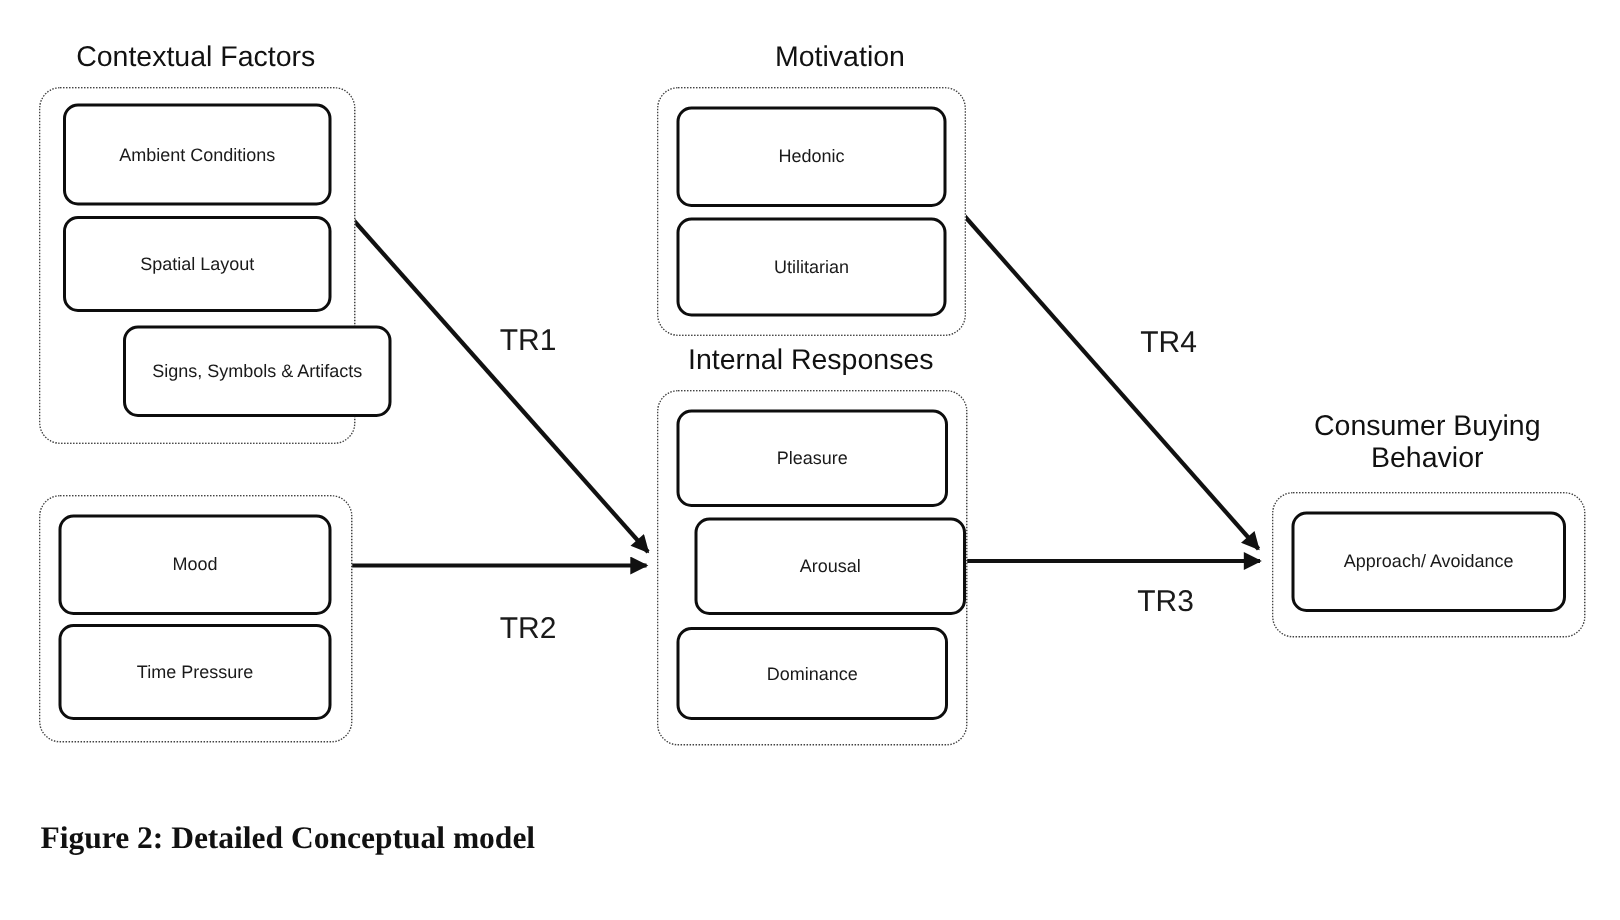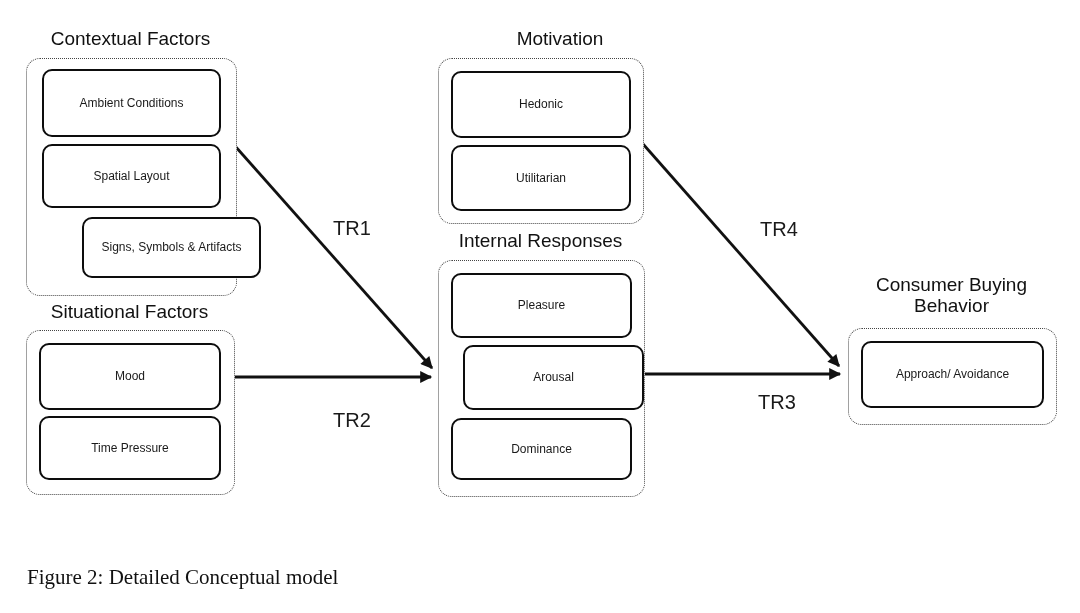--- a/index.html
+++ b/index.html
@@ -49,23 +49,23 @@
   }
   .arrows-layer {
     position: absolute;
     left: 0; top: 0;
     width: 1080px; height: 613px;
     pointer-events: none;
   }
   .caption {
     position: absolute;
     left: 27px;
-    top: 565px;
+    top: 546px;
     font-family: "Liberation Serif", serif;
-    font-weight: 400;
+    font-weight: 700;
     font-size: 21px;
     color: #111111;
     white-space: nowrap;
   }
 </style>
 </head>
 <body>
 
 <div class="page">
 
@@ -81,21 +81,20 @@
     <line x1="643" y1="144" x2="839" y2="366" stroke="#111111" stroke-width="2.8" marker-end="url(#arrowhead)"></line>
   </svg>
 
   <div class="group-title" style="left:26px; top:28px; width:209px;">Contextual Factors</div>
   <div class="group" style="left:26px; top:58px; width:209px; height:236px;">
     <div class="node" style="left:15px; top:10px; width:179px; height:68px;">Ambient Conditions</div>
     <div class="node" style="left:15px; top:85px; width:179px; height:64px;">Spatial Layout</div>
     <div class="node" style="left:15px; top:158px; width:179px; height:61px;margin-left:40px;">Signs, Symbols &amp; Artifacts</div>
   </div>
 
-  <div class="group-title" style="left:26px; top:301px; width:207px;">Situational Factors</div>
   <div class="group" style="left:26px; top:330px; width:207px; height:163px;">
     <div class="node" style="left:12px; top:12px; width:182px; height:67px;">Mood</div>
     <div class="node" style="left:12px; top:85px; width:182px; height:64px;">Time Pressure</div>
   </div>
 
   <div class="group-title" style="left:458px; top:28px; width:204px;">Motivation</div>
   <div class="group" style="left:438px; top:58px; width:204px; height:164px;">
     <div class="node" style="left:12px; top:12px; width:180px; height:67px;">Hedonic</div>
     <div class="node" style="left:12px; top:86px; width:180px; height:66px;">Utilitarian</div>
   </div>

